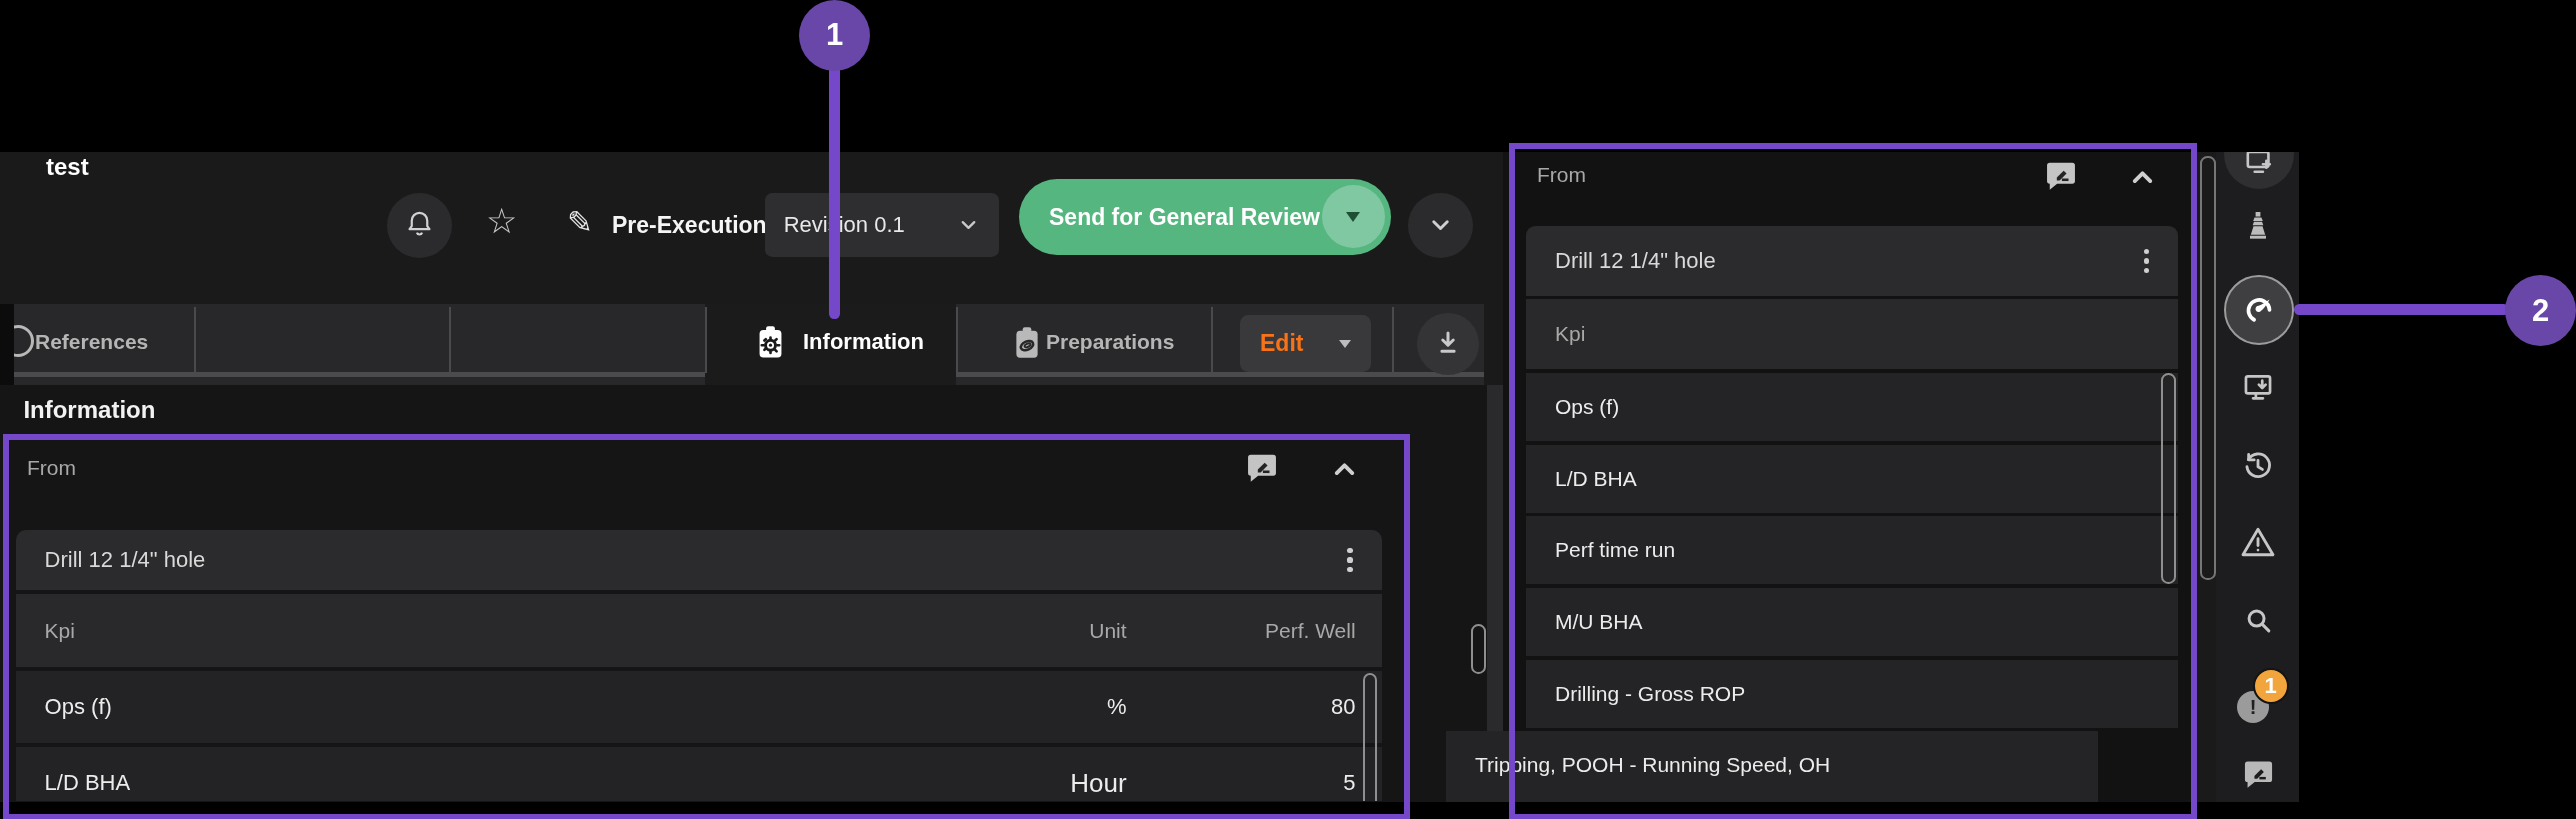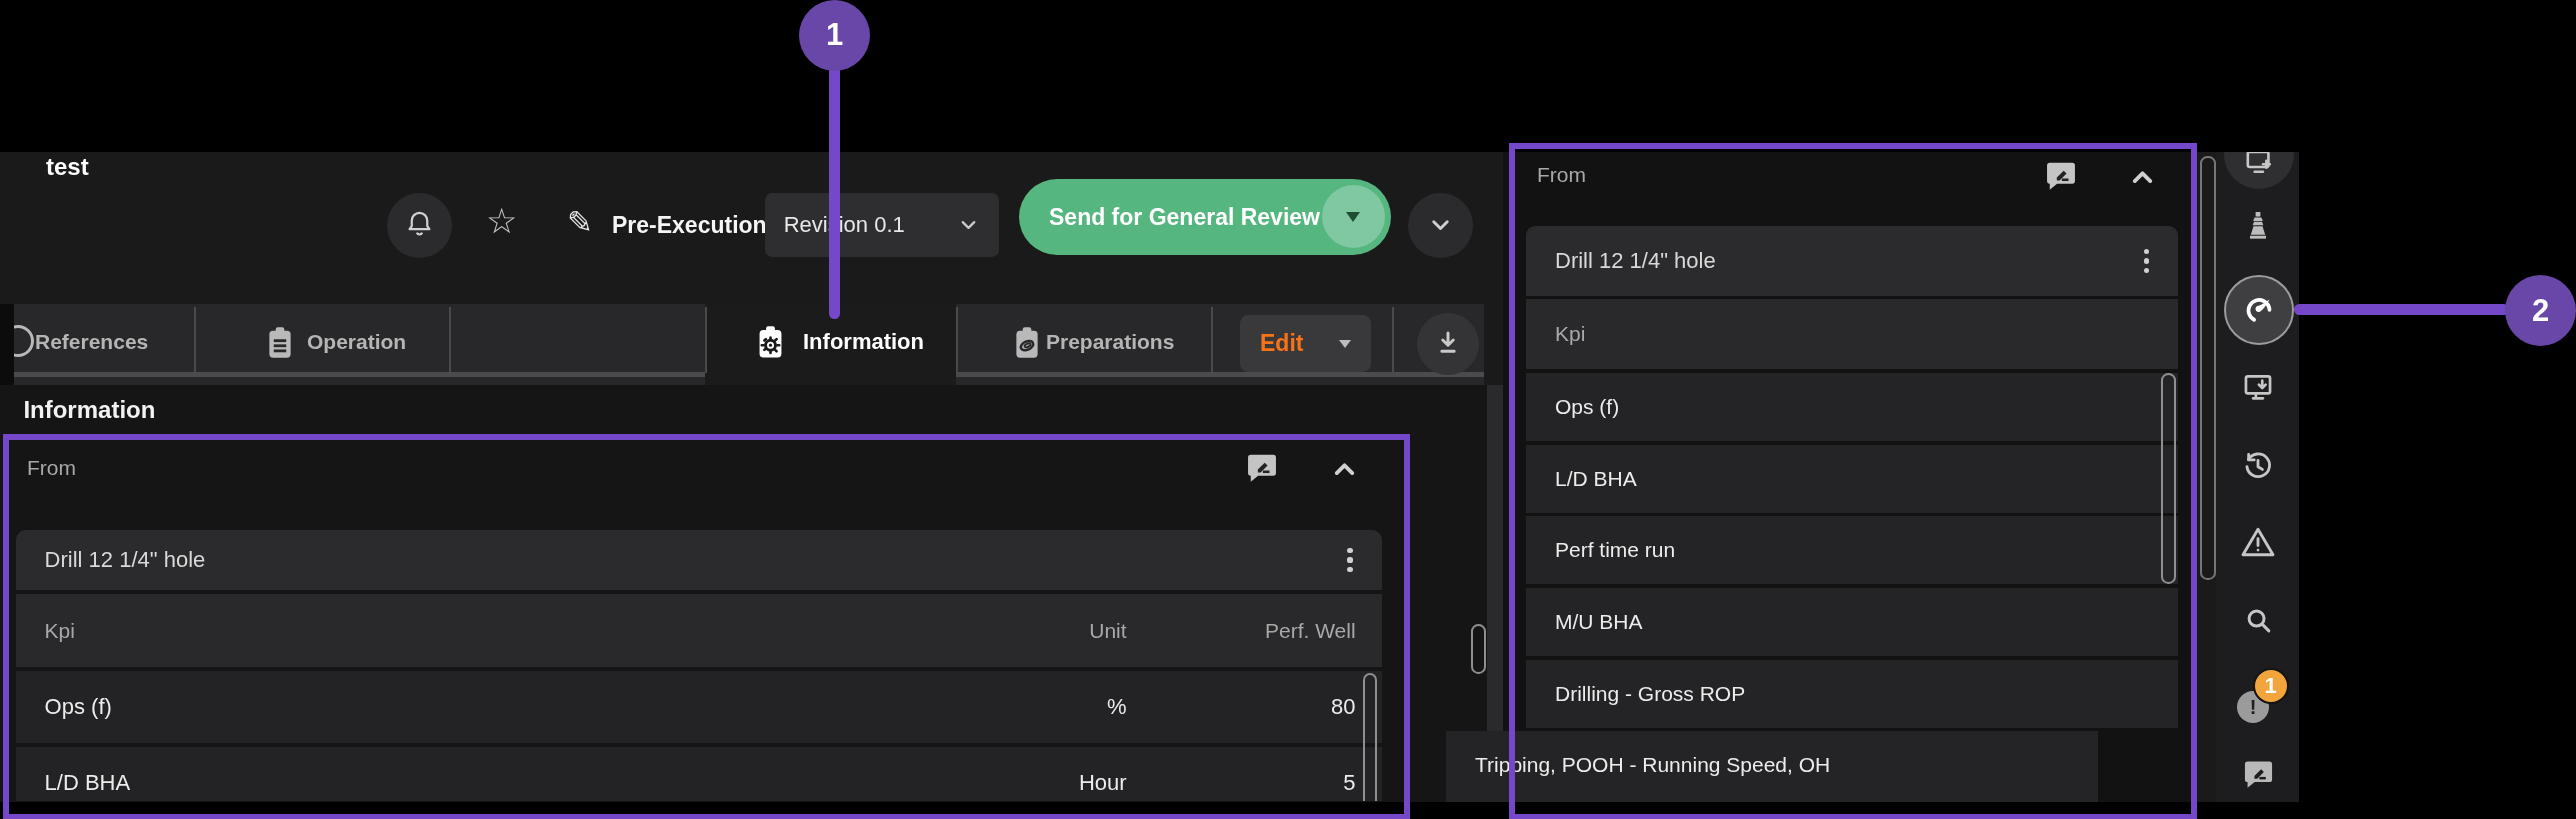--- a/index.html
+++ b/index.html
@@ -92,32 +92,20 @@
   <div class="abs" style="left:691px;top:3.1px;width:1.6px;height:66px;background:#4a4a4d"></div>
   <div class="abs" style="left:942px;top:3.1px;width:1.6px;height:66px;background:#4a4a4d"></div>
   <div class="abs" style="left:1197px;top:3.1px;width:1.6px;height:66px;background:#4a4a4d"></div>
   <div class="abs" style="left:1378px;top:3.1px;width:1.6px;height:66px;background:#4a4a4d"></div>
 
   <div class="abs" style="left:0;top:0;width:180px;height:81px">
     <span class="tabicon" style="left:-12.5px;top:21px;width:32px;height:32px;border:3.1px solid #b8b8b8;border-radius:50%"></span>
     <span class="abs bold" style="left:21px;top:0;height:76px;display:flex;align-items:center;font-size:21px;color:#b5b5b5">References</span>
   </div>
 
-  <div class="abs" style="left:180px;top:0;width:256px;height:81px">
-    <span class="tabicon" style="left:69px;top:21px">
-      <svg width="34" height="37" viewBox="0 0 24 26">
-        <rect x="4.5" y="4" width="15" height="19" rx="2.6" fill="#b9b9b9"></rect>
-        <rect x="9" y="1.5" width="6" height="5" rx="1.4" fill="#b9b9b9"></rect>
-        <rect x="7.6" y="10" width="8.8" height="2" fill="#28282a"></rect>
-        <rect x="7.6" y="13.6" width="8.8" height="2" fill="#28282a"></rect>
-        <rect x="7.6" y="17.2" width="8.8" height="2" fill="#28282a"></rect>
-      </svg>
-    </span>
-    <span class="abs bold" style="left:113px;top:0;height:76px;display:flex;align-items:center;font-size:21px;color:#b5b5b5">Operation</span>
-  </div>
 
 
   <div class="abs" style="left:691px;top:0;width:251px;height:81px">
     <span class="tabicon" style="left:48px;top:20px">
       <svg width="35" height="38" viewBox="0 0 24 26">
         <rect x="4.5" y="4" width="15" height="19" rx="2.6" fill="#ffffff"></rect>
         <rect x="9" y="1.5" width="6" height="5" rx="1.4" fill="#ffffff"></rect>
         <circle cx="12" cy="14.5" r="3.4" fill="none" stroke="#1b1b1c" stroke-width="2"></circle>
         <circle cx="12" cy="14.5" r="1.1" fill="#1b1b1c"></circle>
         <g stroke="#1b1b1c" stroke-width="1.8" stroke-linecap="round">
@@ -197,21 +185,21 @@
 
   <div class="abs" style="left:0;top:141px;width:1366px;height:72px;background:var(--row)">
     <span class="abs txt" style="left:29px;top:0;height:72px;display:flex;align-items:center;font-size:22px">Ops (f)</span>
     <span class="abs txt" style="left:867px;top:0;width:244px;height:72px;display:flex;align-items:center;justify-content:flex-end;font-size:22px">%</span>
     <span class="abs txt" style="left:1157px;top:0;width:183px;height:72px;display:flex;align-items:center;justify-content:flex-end;font-size:22px">80</span>
   </div>
   <div class="abs sep" style="left:0;top:213px;width:1366px;height:4.2px"></div>
 
   <div class="abs" style="left:0;top:217px;width:1366px;height:72px;background:var(--row)">
     <span class="abs txt" style="left:29px;top:0;height:72px;display:flex;align-items:center;font-size:22px">L/D BHA</span>
-    <span class="abs txt" style="left:867px;top:0;width:244px;height:72px;display:flex;align-items:center;justify-content:flex-end;font-size:22px">Hour</span>
+    <span class="abs txt" style="left:867px;top:0;width:244px;height:72px;display:flex;align-items:center;justify-content:flex-end;font-size:26px">Hour</span>
     <span class="abs txt" style="left:1157px;top:0;width:183px;height:72px;display:flex;align-items:center;justify-content:flex-end;font-size:22px">5</span>
   </div>
 
   <div class="abs pill-scroll" style="left:1347px;top:143px;width:14.5px;height:135px"></div>
 </div>
 
 <div class="abs pill-scroll" style="left:1471px;top:624px;width:14.5px;height:50px;z-index:2"></div>
 
 <div class="abs" style="left:1537px;top:163px;font-size:21px;color:var(--muted);z-index:2">From</div>
 

